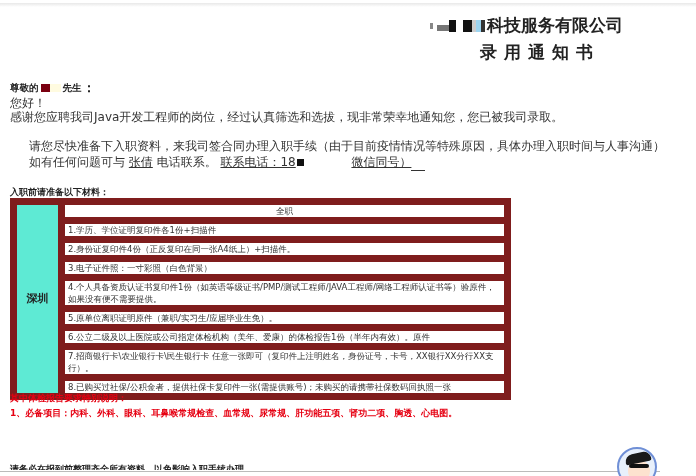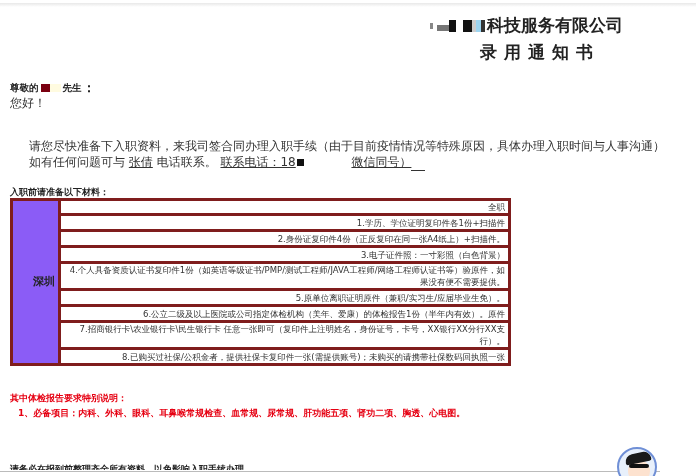--- a/index.html
+++ b/index.html
@@ -41,29 +41,29 @@
     .u { text-decoration: underline; }
     .redact-phone { display: inline-block; width: 7px; height: 7px; background: #111; vertical-align: middle; margin-left: 1px; }
     .gap { display: inline-block; width: 40px; }
     .trail-u { display: inline-block; width: 14px; border-bottom: 1px solid #333; height: 8px; vertical-align: bottom; }
     .mat-title { position: absolute; left: 10px; top: 186px; font-size: 9px; font-weight: bold; color: #222; }
 
     table.mat {
       position: absolute; left: 10px; top: 198px; width: 501px;
       border-collapse: collapse; font-size: 8.5px; color: #333;
     }
-    table.mat td { border: 3px solid #7f1d1d; padding: 0 3px; line-height: 12px; vertical-align: middle; text-align: right; }
-    td.city { width: 48px; background: #8b5cf6; text-align: center; font-weight: bold; font-size: 11px; color: #222; }
+    table.mat td { border: 7px solid #7f1d1d; padding: 0 3px; line-height: 12px; vertical-align: middle; }
+    td.city { width: 48px; background: #5eead4; text-align: center; font-weight: bold; font-size: 11px; color: #222; }
     td.head { text-align: center; height: 15px; }
     td.row1 { height: 16px; }
     td.row2 { height: 24px; margin-left: 8px; }
 
     .note { position: absolute; left: 10px; font-size: 9px; font-weight: bold; color: #e60012; white-space: nowrap; }
     .n0 { top: 392px; }
-    .n1 { top: 407px; margin-left: 8px; }
+    .n1 { top: 407px; }
     .n2 { top: 422px; }
     .n3 { top: 437px; }
     .bottom-line { position: absolute; left: 10px; top: 463px; font-size: 9px; font-weight: bold; color: #222; white-space: nowrap; }
     .bottom-bar { position: absolute; left: 0; top: 470px; width: 696px; height: 6px; background: #ffffff; }
     .bottom-border { position: absolute; left: 0; top: 471px; width: 660px; height: 1px; background: #bbb; }
 
     .avatar {
       position: absolute; left: 617px; top: 447px; width: 40px; height: 40px;
       border-radius: 50%; background: #e8f0fb; border: 2px solid #6f8fd6; overflow: hidden;
     }
@@ -87,20 +87,21 @@
   <div class="doc-title">录用通知书</div>
 
   <div class="greeting">
     <span>尊敬的</span>
     <span class="redact-name"></span>
     <span>先生</span>
     <span class="colon-mark">：</span>
   </div>
 
   <div class="text-line hello">您好！</div>
+  <div class="text-line thanks">感谢您应聘我司Java开发工程师的岗位，经过认真筛选和选拔，现非常荣幸地通知您，您已被我司录取。</div>
   <div class="text-line prep">请您尽快准备下入职资料，来我司签合同办理入职手续（由于目前疫情情况等特殊原因，具体办理入职时间与人事沟通）</div>
   <div class="text-line contact">
     <span>如有任何问题可与</span>
     <span class="u">张倩</span>
     <span>电话联系。</span>
     <span class="u">联系电话：18</span><span class="redact-phone"></span>
     <span class="gap"></span>
     <span class="u">微信同号）</span><span class="trail-u"></span>
   </div>
 

